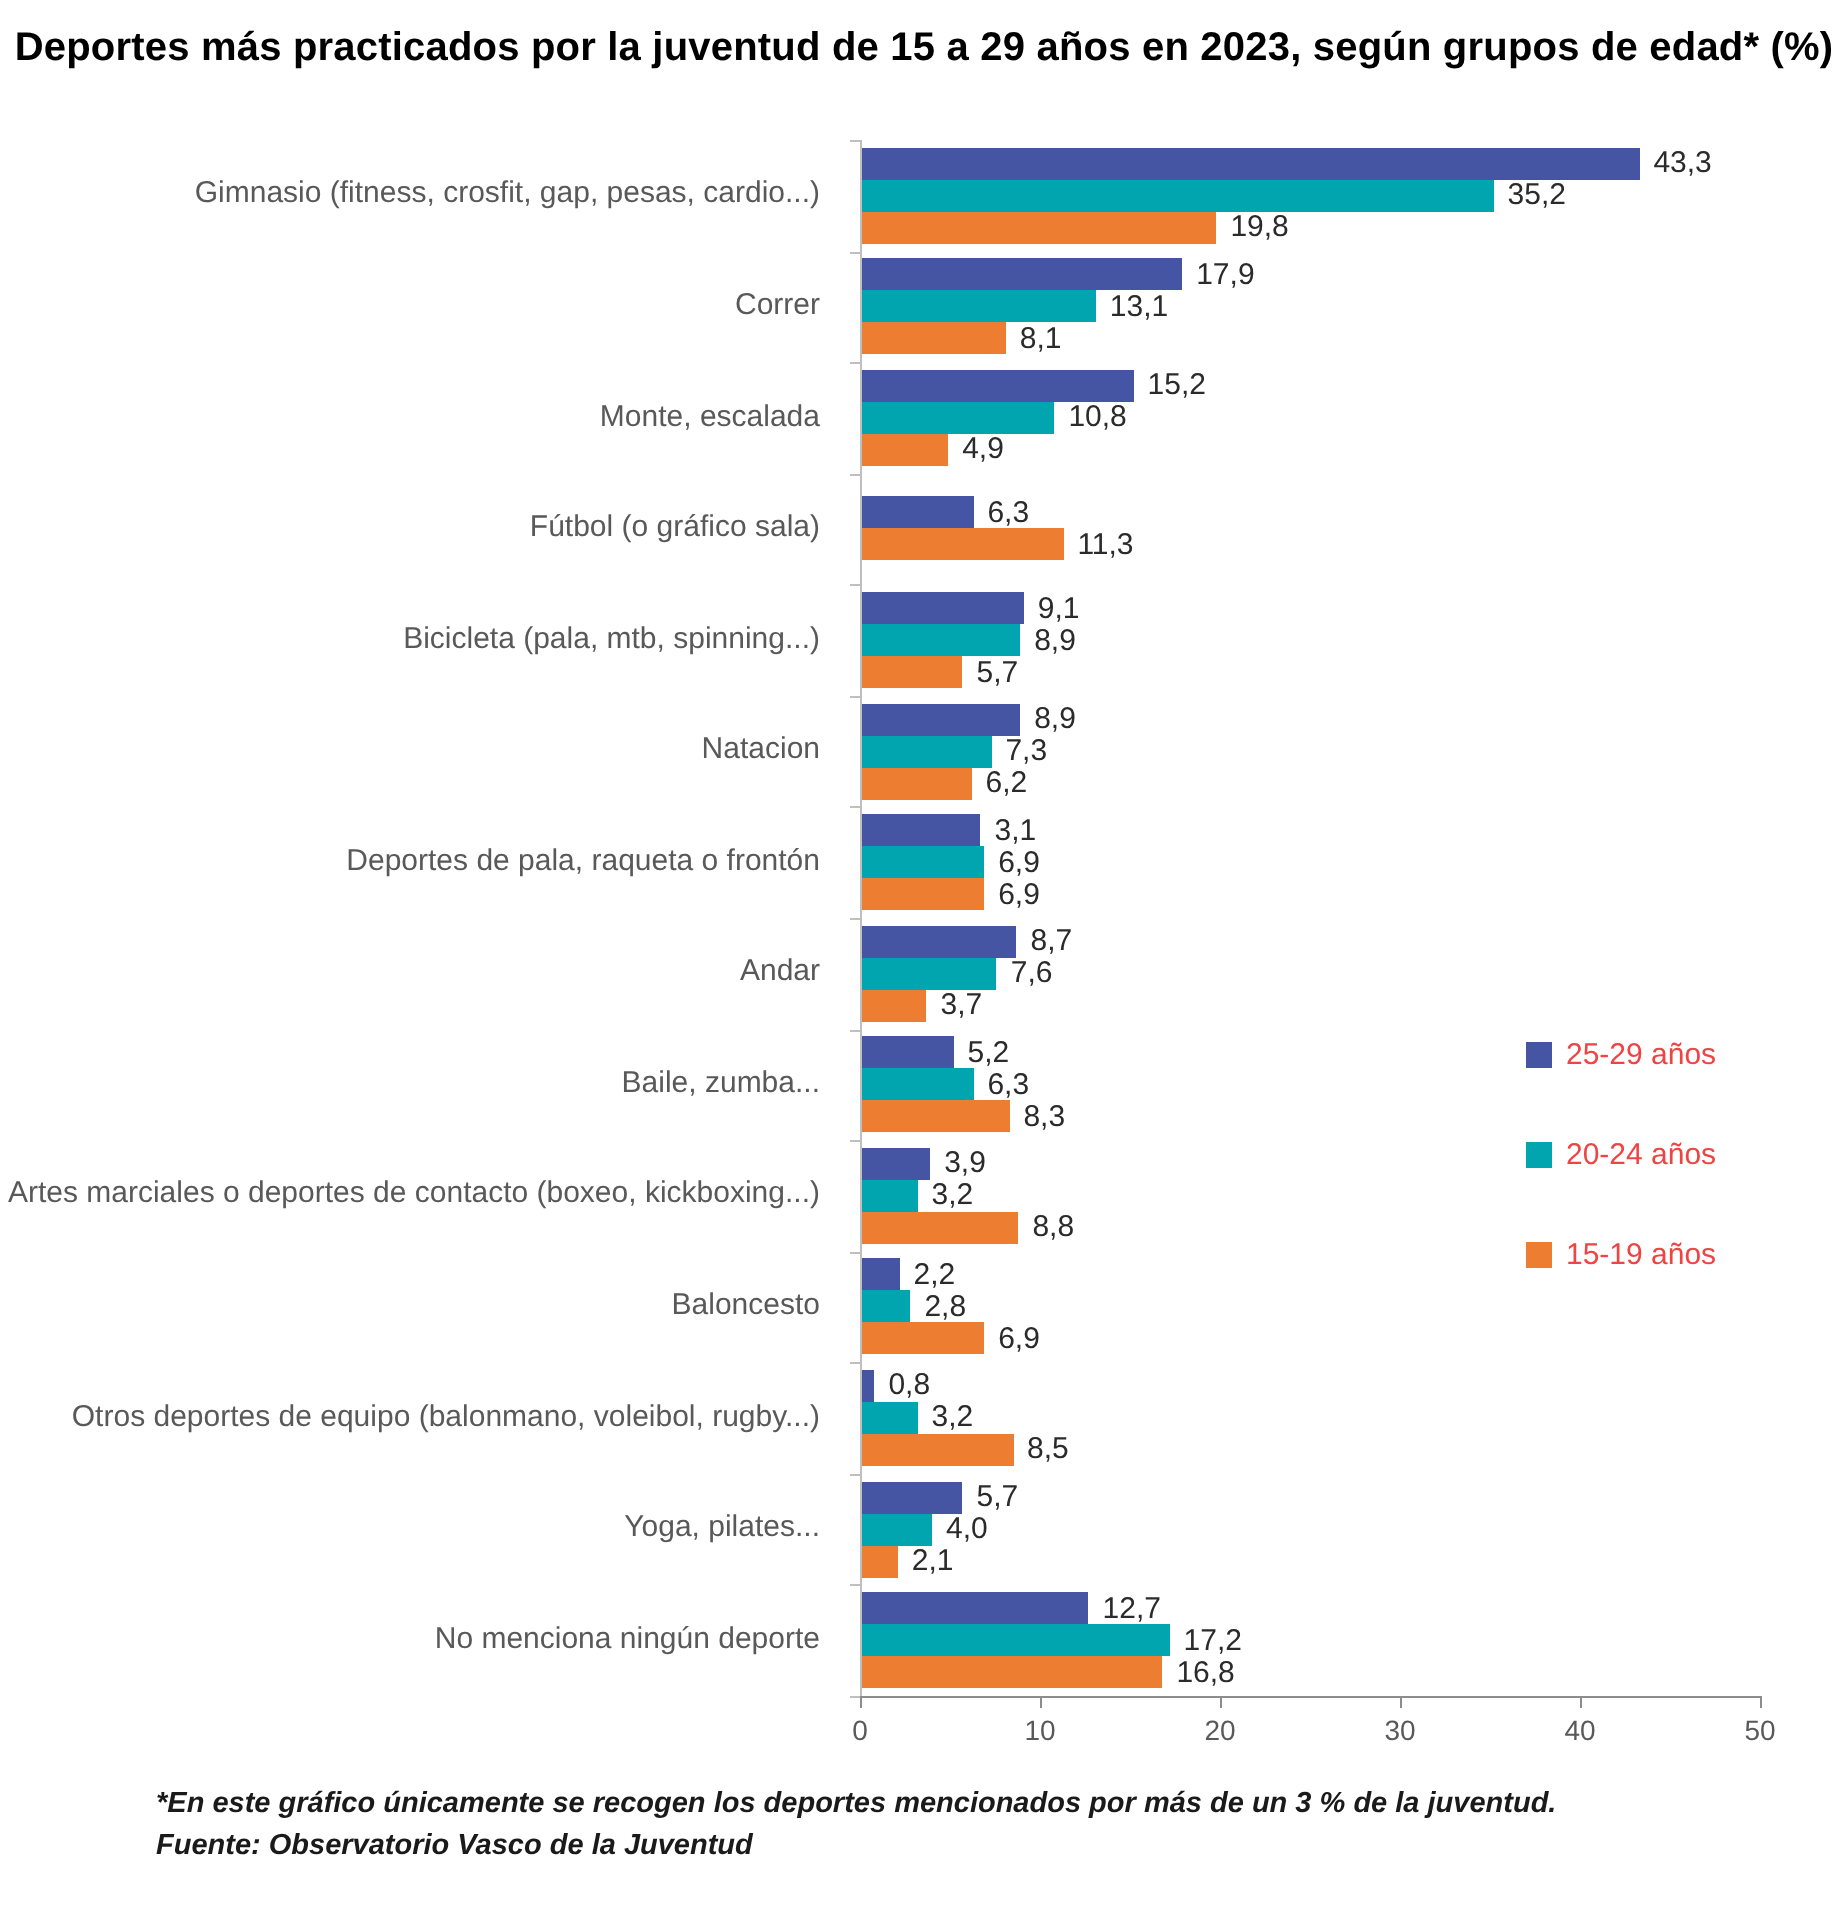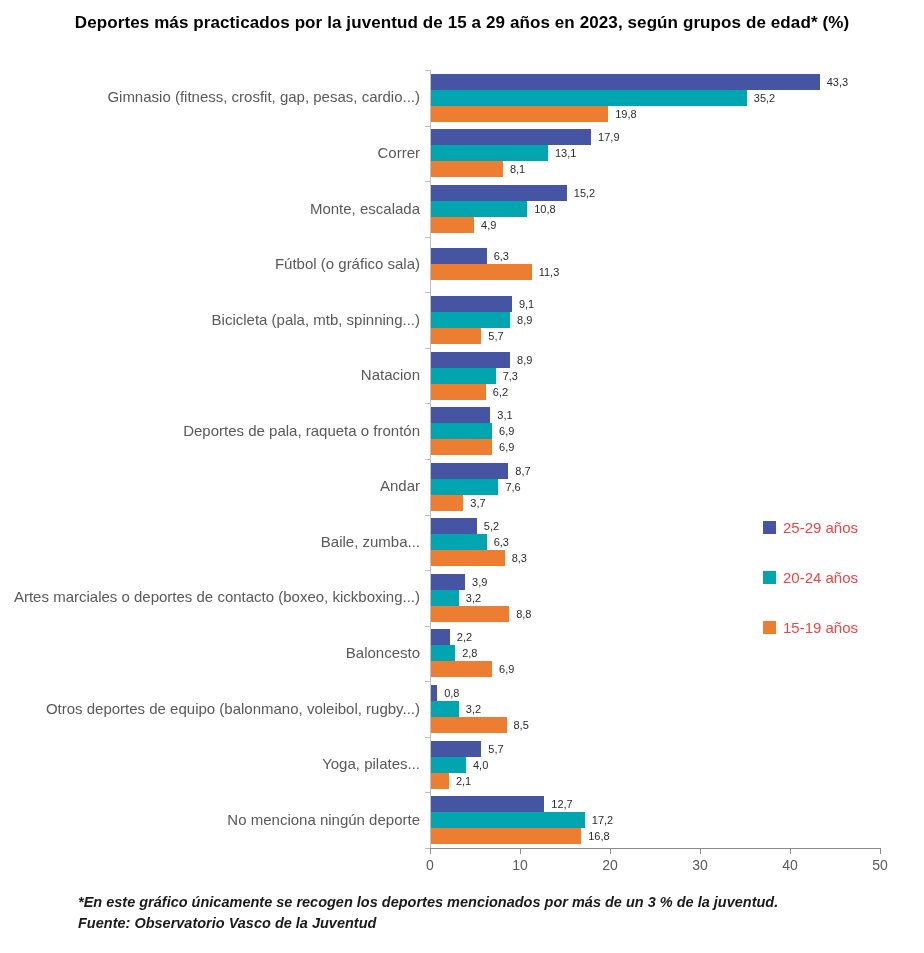--- a/index.html
+++ b/index.html
@@ -11,59 +11,59 @@
     background: #ffffff;
     font-family: "Liberation Sans", sans-serif;
     overflow: hidden;
   }
   .title {
     position: absolute;
     top: 13px;
     left: 0;
     width: 100%;
     text-align: center;
-    font-size: 17px;
+    font-size: 20px;
     font-weight: bold;
     color: #000000;
     letter-spacing: 0.1px;
   }
   .rows {
     position: absolute;
     top: 70px;
     left: 0;
     width: 924px;
   }
   .chart-row {
     display: flex;
     align-items: center;
     height: 55.571px;
   }
   .cat-label {
     width: 430px;
-    padding-right: 10px;
+    padding-right: 20px;
     text-align: right;
     font-size: 15px;
     line-height: 1.25;
     color: #595959;
   }
   .bar-group {
     width: 450px;
     display: flex;
     flex-direction: column;
     justify-content: center;
   }
   .bar-row {
     display: flex;
     align-items: center;
     height: 16px;
   }
   .bar { height: 16px; flex: 0 0 auto; }
   .bar-value {
     margin-left: 7px;
-    font-size: 11px;
+    font-size: 15px;
     color: #2b2b2b;
     white-space: nowrap;
   }
   .y-axis-line {
     position: absolute;
     left: 430px;
     top: 70px;
     width: 1px;
     height: 778px;
     background: #bfbfbf;

